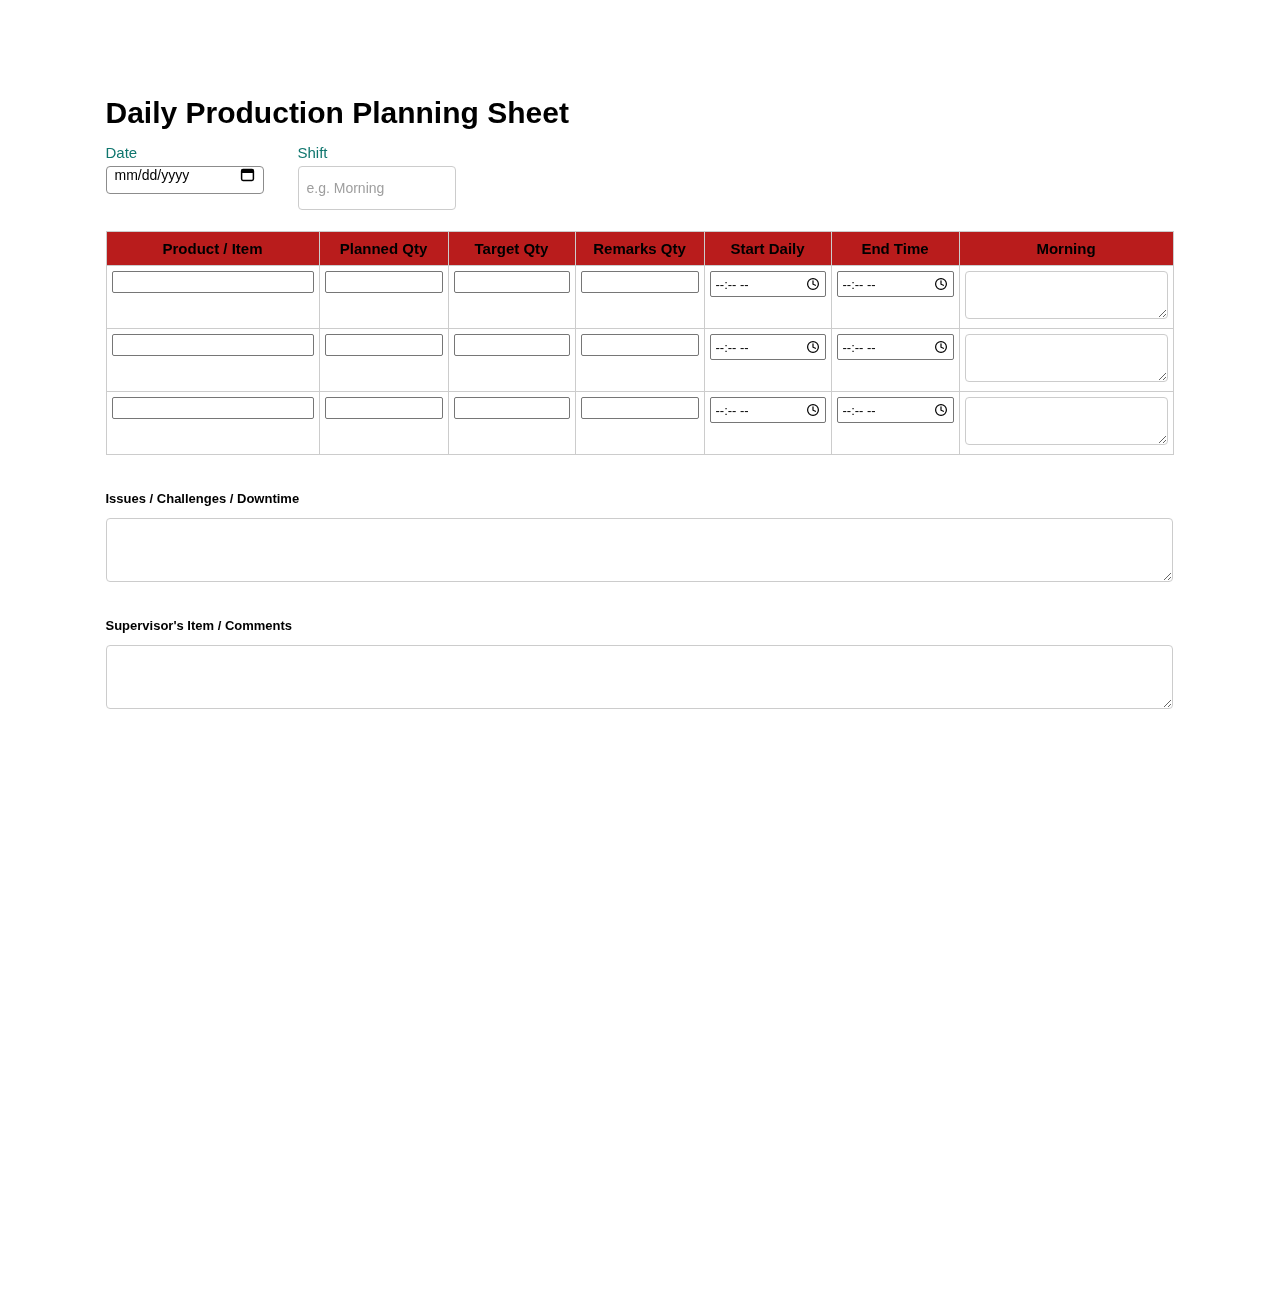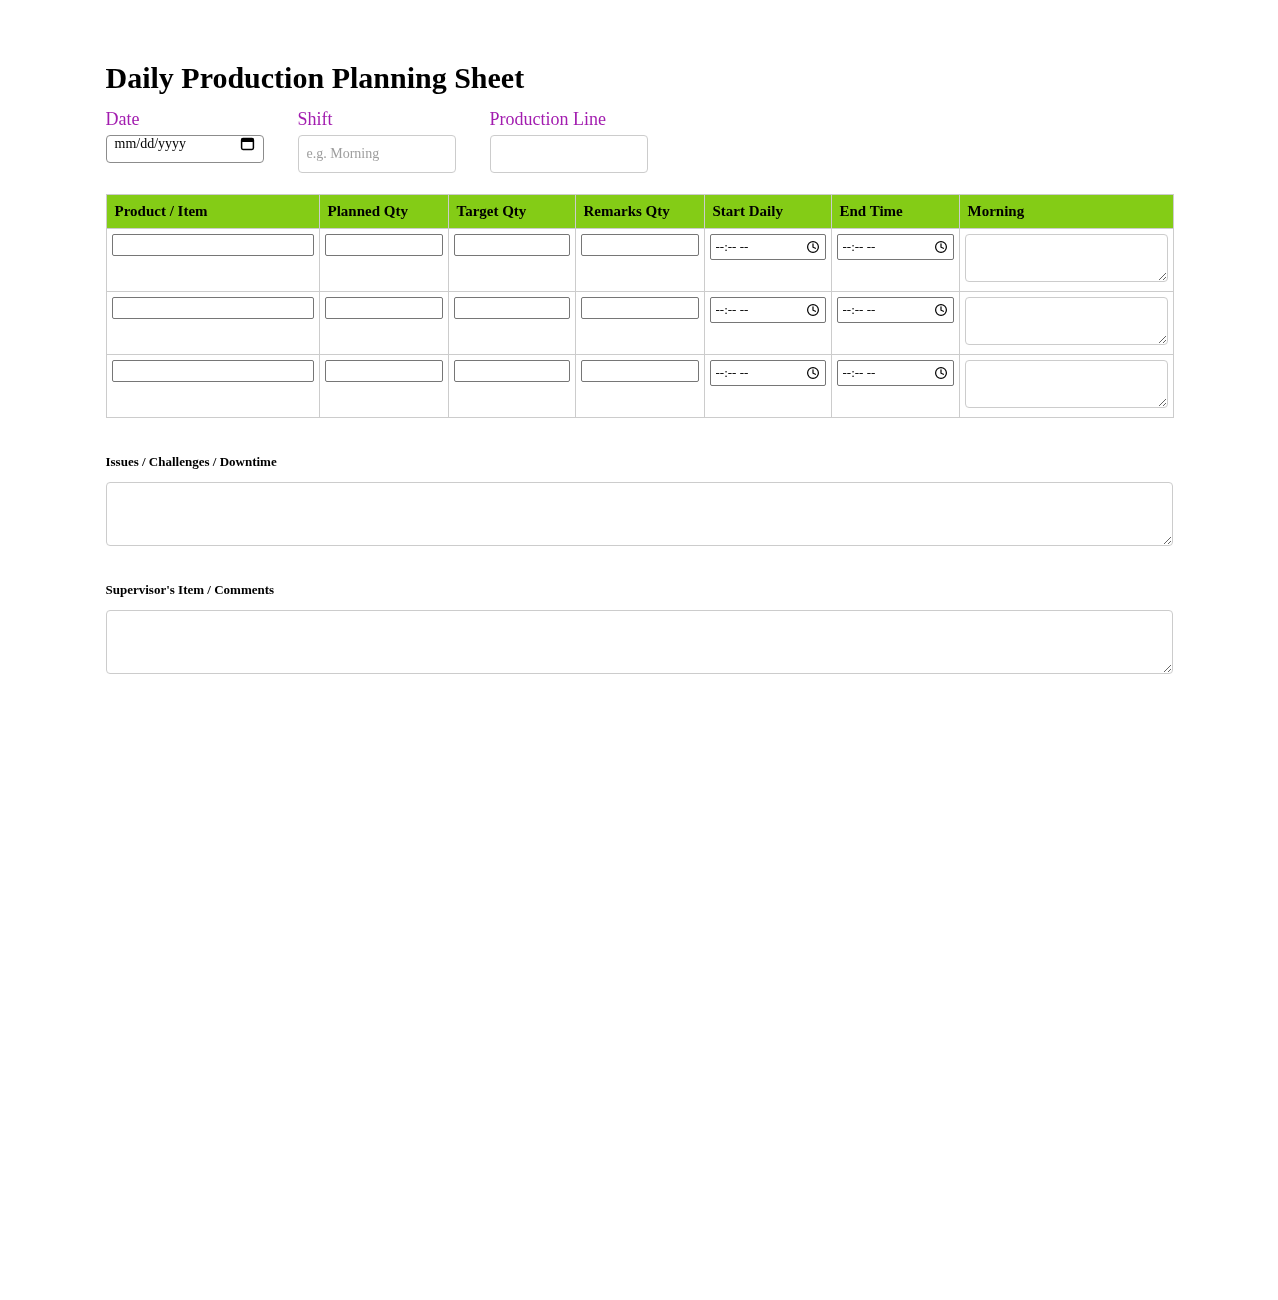--- a/index.html
+++ b/index.html
@@ -3,48 +3,48 @@
 <meta charset="utf-8">
 <style>
   html, body {
     margin: 0;
     padding: 0;
     background: #ffffff;
     min-height: 1300px;
   }
   .container {
     width: 1067px;
-    margin: 17px auto;
-    padding-top: 44px;
-    font-family: Liberation Serif, serif;
+    margin: 0 auto;
+    padding-top: 96px;
+    font-family: Liberation Sans, sans-serif;
     color: #000;
   }
   h1.page-title {
     font-size: 30px;
     font-weight: 700;
     margin: 0 0 14px 0;
   }
   .meta-row {
     display: flex;
     gap: 34px;
     margin-bottom: 21px;
   }
   .field {
     display: flex;
     flex-direction: column;
     width: 158px;
   }
   .field label {
-    font-size: 18px;
+    font-size: 15px;
     margin-bottom: 5px;
-    color: #a21caf;
+    color: #0f766e;
   }
   .meta-input {
     width: 100%;
-    height: 38px;
+    height: 44px;
     box-sizing: border-box;
     border: 1px solid #cccccc;
     border-radius: 4px;
     padding: 4px 8px;
     font-size: 14px;
     font-family: inherit;
     color: #000;
     background: #fff;
   }
   .meta-input::placeholder { color: #9e9e9e; }
@@ -63,25 +63,25 @@
   }
   table.prod-table {
     border-collapse: collapse;
     table-layout: fixed;
     width: 1067px;
   }
   .prod-table th, .prod-table td {
     border: 1px solid #cccccc;
   }
   .prod-table th {
-    text-align: left;
+    text-align: center;
     padding: 8px;
     font-size: 15px;
     font-weight: 700;
-    background: #84cc16;
+    background: #b91c1c;
   }
   .prod-table td {
     padding: 5px;
     height: 52px;
     vertical-align: top;
   }
   .cell-input {
     width: 100%;
     box-sizing: border-box;
     height: 22px;
@@ -156,24 +156,20 @@
               <rect x="1.6" y="2.6" width="11.8" height="10.8" rx="1.4" fill="none" stroke="#000" stroke-width="1.5"></rect>
               <rect x="1.6" y="2.6" width="11.8" height="3.4" fill="#000"></rect>
             </svg>
         </span>
       </div>
     </div>
     <div class="field">
       <label>Shift</label>
       <input type="text" class="meta-input" placeholder="e.g. Morning" style="">
     </div>
-    <div class="field">
-      <label>Production Line</label>
-      <input type="text" class="meta-input" style="">
-    </div>
   </div>
 
   <table class="prod-table">
     <colgroup>
       <col style="width:213px">
         <col style="width:129px">
         <col style="width:127px">
         <col style="width:129px">
         <col style="width:127px">
         <col style="width:128px">

